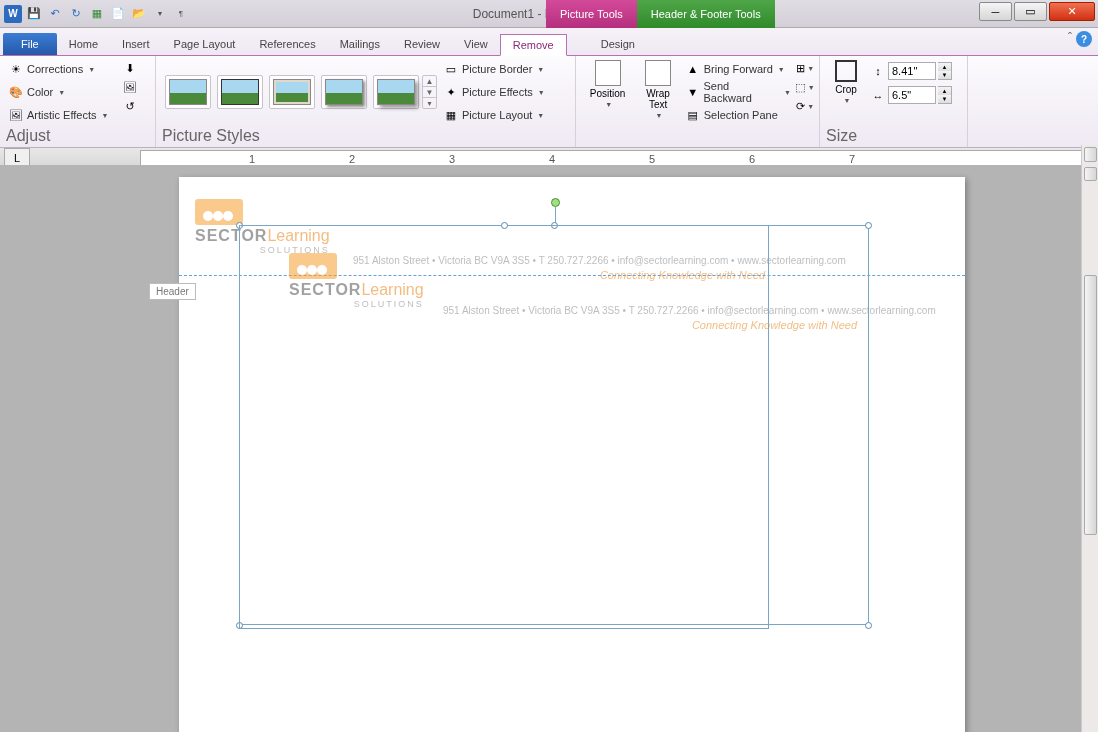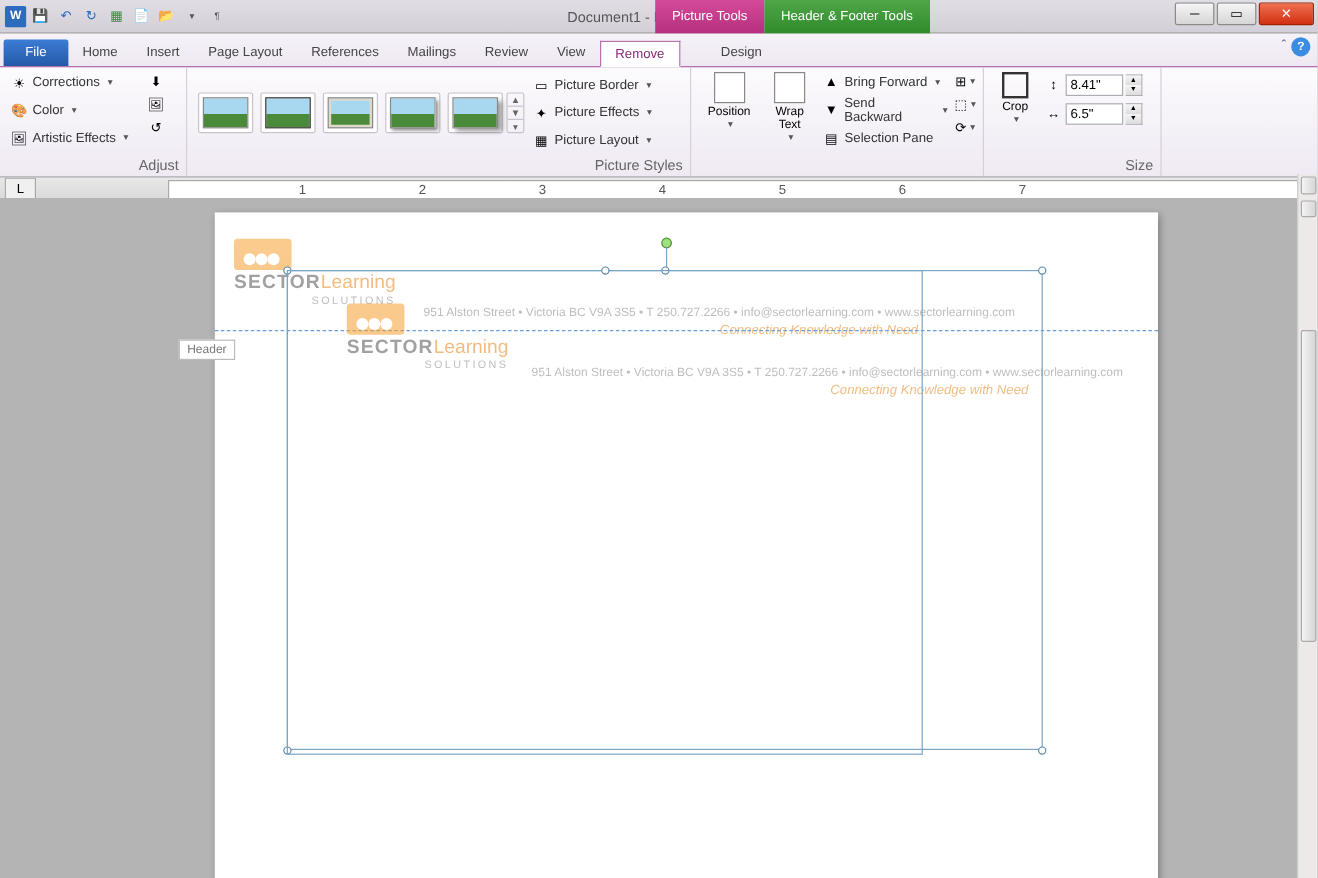--- a/index.html
+++ b/index.html
@@ -20,21 +20,21 @@
 .tabstrip{height:28px;background:linear-gradient(#f6f2f8,#eee8f2);display:flex;align-items:flex-end;border-bottom:1px solid #b970b0;position:relative}
 .file-tab{background:linear-gradient(#3c7cd4,#2459a8);color:#fff;padding:4px 18px;margin-left:3px;border-radius:2px 2px 0 0;height:22px;display:flex;align-items:center;font-size:11px}
 .tab{padding:4px 12px;color:#444;height:22px;display:flex;align-items:center;cursor:default}
 .tab.active{background:#fff;border:1px solid #b970b0;border-bottom:1px solid #fff;color:#8a2a7a;margin-bottom:-1px}
 .help-area{position:absolute;right:6px;top:3px;display:flex;gap:4px}
 .help-ico{width:16px;height:16px;border-radius:8px;background:#3a8de0;color:#fff;display:flex;align-items:center;justify-content:center;font-size:10px;font-weight:bold}
 
 .ribbon{height:92px;background:linear-gradient(#fcfbfd,#efe9f3);border-bottom:1px solid #b8b2bc;display:flex}
 .group{border-right:1px solid #d6d0da;padding:2px 6px 0;display:flex;flex-direction:column;position:relative}
 .group-body{display:flex;flex:1;gap:4px;align-items:flex-start}
-.group-label{text-align:right;font-size:12px;color:#666;padding:1px 0 2px;position:relative}
+.group-label{text-align:left;font-size:16px;color:#666;padding:1px 0 2px;position:relative}
 .big-btn{display:flex;flex-direction:column;align-items:center;padding:2px 4px;text-align:center;gap:2px;width:70px}
 .big-btn .ico{width:32px;height:32px}
 .big-btn .lbl{font-size:10px;line-height:11px}
 .small-row{display:flex;align-items:center;gap:3px;height:22px;padding:0 2px}
 .small-row .lbl{font-size:11px;color:#333}
 .mini-ico{width:16px;height:16px;display:inline-flex;align-items:center;justify-content:center}
 .thumb{width:46px;height:34px;border:1px solid #c8c2cc;background:#fff;border-radius:2px;display:flex;align-items:center;justify-content:center;margin:2px 3px;position:relative}
 .thumb-img{width:38px;height:26px;background:linear-gradient(#a8d8f0 55%,#4a8a3a 55%);border:1px solid #888}
 .thumb.fr1 .thumb-img{padding:1px;border:1px solid #333}
 .thumb.fr2 .thumb-img{box-shadow:0 0 0 2px #e0d8c8 inset}

